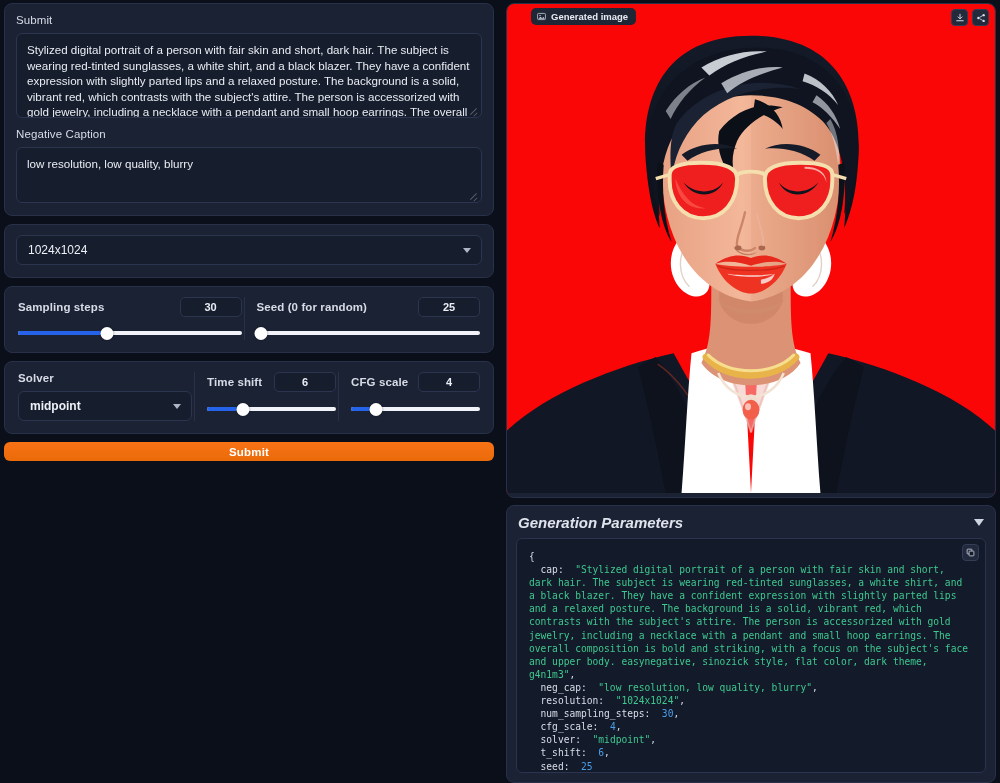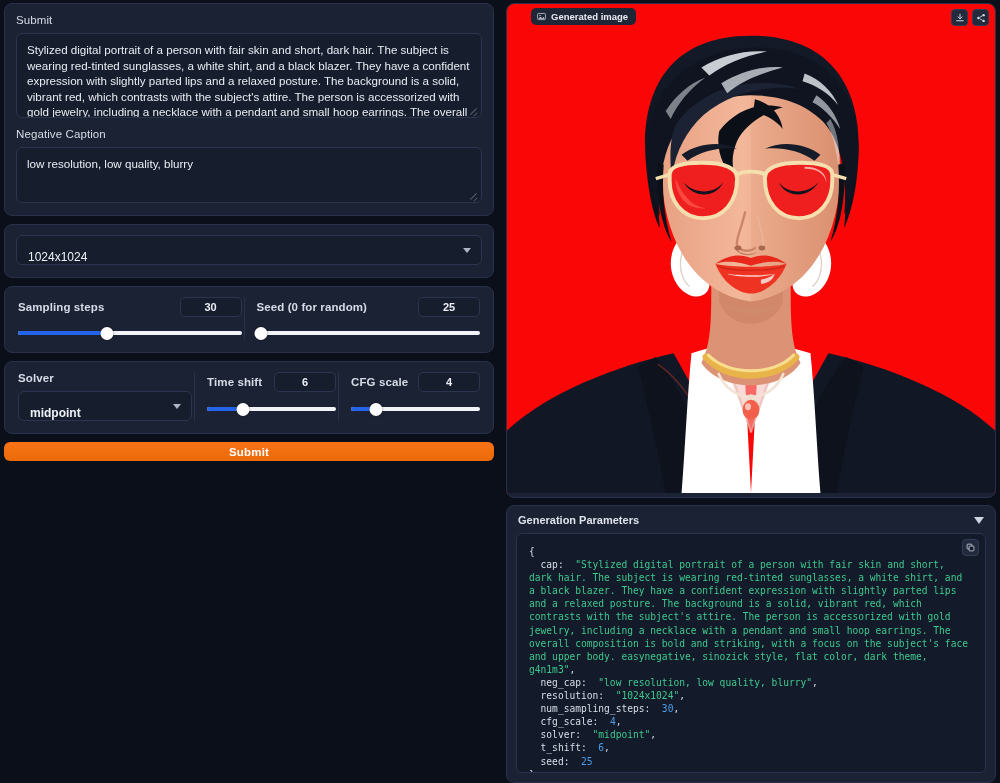--- a/index.html
+++ b/index.html
@@ -76,21 +76,21 @@
   .resize-grip::after  { width: 5px; bottom: 0px; }
 
   
   .select-box {
     position: relative;
     background: #161d2d;
     border: 1px solid #2c3550;
     border-radius: 6px;
     height: 30px;
     display: flex;
-    align-items: flex-end;
+    align-items: center;
     padding: 0 28px 0 11px;
     font-size: 12px;
     color: #eef1f7;
   }
   .caret {
     position: absolute;
     right: 10px; top: 50%;
     width: 0; height: 0;
     margin-top: -2px;
     border-left: 4.5px solid transparent;
@@ -228,21 +228,21 @@
     display: flex;
     flex-direction: column;
     overflow: hidden;
   }
   .gen-head {
     display: flex;
     align-items: center;
     justify-content: space-between;
     padding: 0 2px 7px 2px;
   }
-  .gen-title { font-size: 11px; font-weight: bold; color: #dfe3ec; }
+  .gen-title { font-size: 15px; font-weight: bold; color: #dfe3ec; font-style: italic; }
   .tri-down {
     width: 0; height: 0;
     border-left: 5px solid transparent;
     border-right: 5px solid transparent;
     border-top: 7px solid #ced4e0;
     cursor: pointer;
   }
 
   .code-wrap {
     position: relative;

